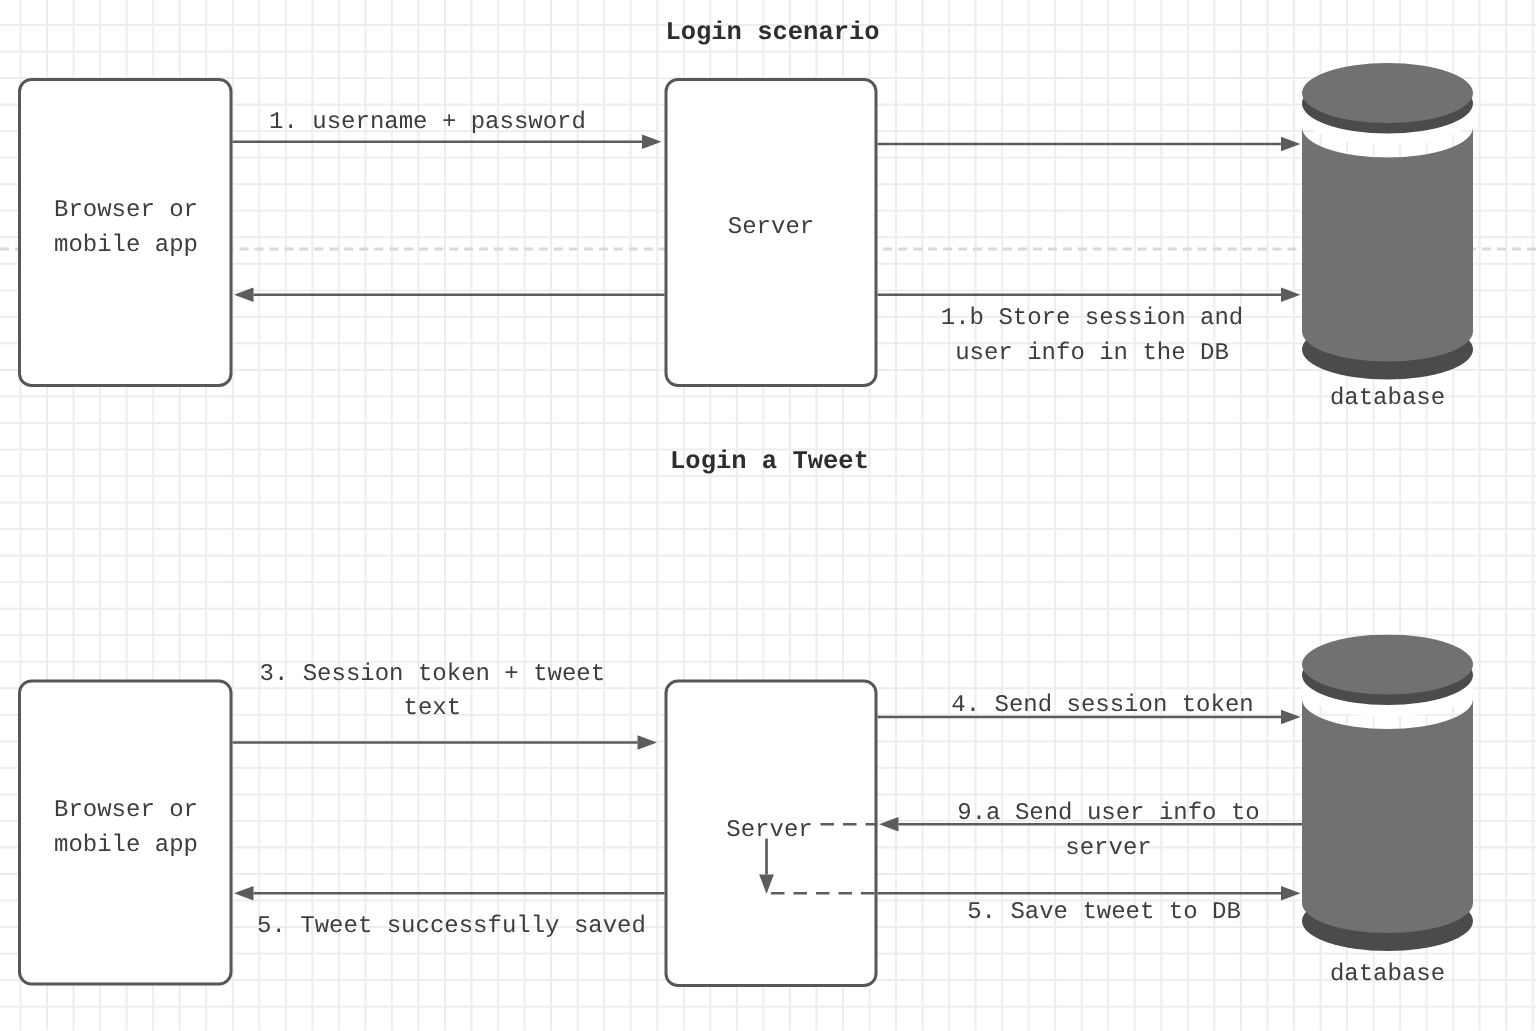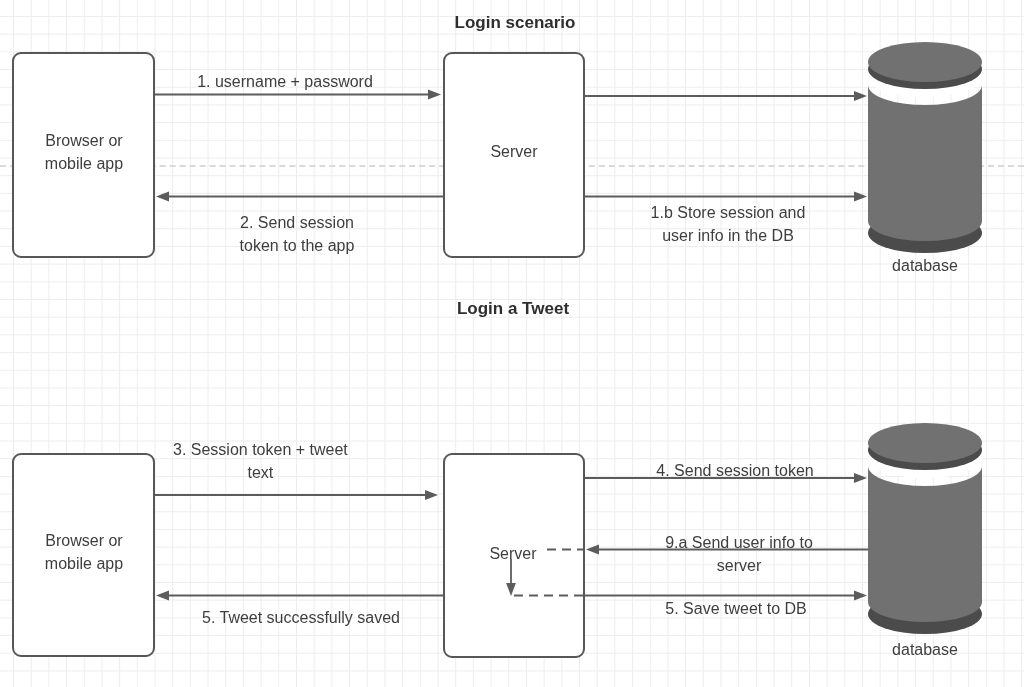--- a/index.html
+++ b/index.html
@@ -7,20 +7,21 @@
   #canvas{
     position:relative;
     width:1024px;height:687px;
     overflow:hidden;
     background-color:#ffffff;
     background-image:
       linear-gradient(to right,#ededed 1px,transparent 1px),
       linear-gradient(to bottom,#ededed 1px,transparent 1px);
     background-size:17.7px 17.7px;
     background-position:13px 16px;
+    font-family:Liberation Mono, monospace;
   }
   .page-divider{
     position:absolute;left:0;right:0;top:165px;height:0;
     border-top:2px dashed #d9d9d9;
     z-index:1;
   }
   .node-box{
     position:absolute;
     background:#ffffff;
     border:2px solid #575757;
@@ -158,22 +159,20 @@
       <polygon points="867,595.5 854,590.6 854,600.4"></polygon>
     </g>
 
     <g>
       <polygon points="156,595.5 169,590.6 169,600.4"></polygon>
       <line x1="169" y1="595.5" x2="443" y2="595.5"></line>
     </g>
   </svg>
 
   <div class="lbl" id="m1">1. username + password</div>
-  <div class="lbl" id="m2">2. Send session
-token to the app</div>
   <div class="lbl" id="m1b">1.b Store session and
 user info in the DB</div>
 
   <div class="lbl left-align" id="m3">3. Session token + tweet
 text</div>
   <div class="lbl" id="m4">4. Send session token</div>
   <div class="lbl" id="m4a">9.a Send user info to
 server</div>
   <div class="lbl" id="m5">5. Save tweet to DB</div>
   <div class="lbl" id="m6">5. Tweet successfully saved</div>

